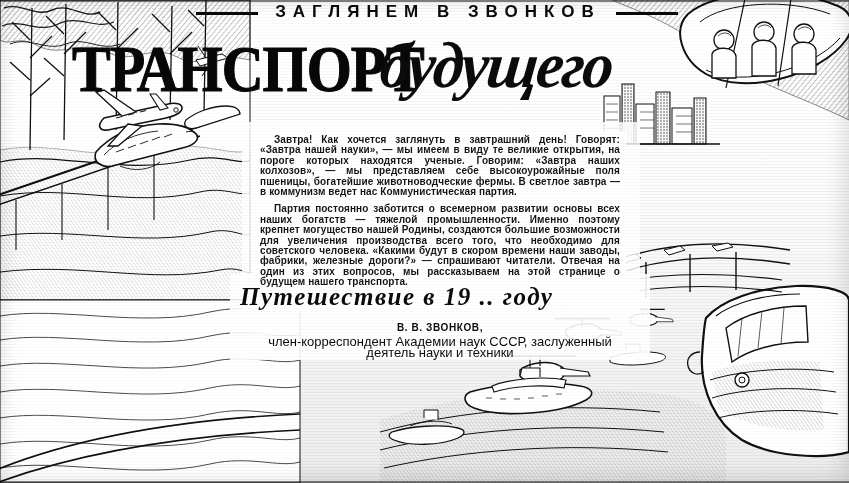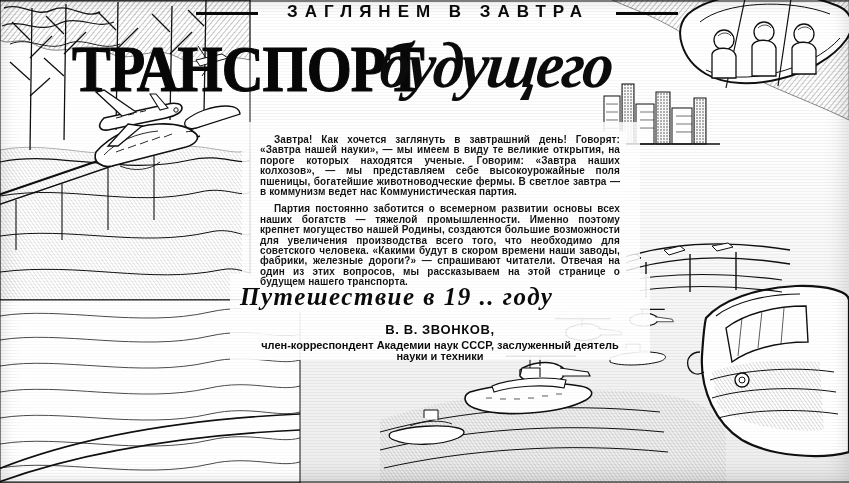--- a/index.html
+++ b/index.html
@@ -132,29 +132,29 @@
     position: absolute;
     top: 322px;
     left: 250px;
     width: 380px;
     text-align: center;
     color: #111;
   }
   .byline .name {
     font-family: "Liberation Sans", sans-serif;
     font-weight: bold;
-    font-size: 13px;
+    font-size: 10px;
     letter-spacing: 0.6px;
     display: block;
     margin-bottom: 3px;
   }
   .byline .title {
     font-family: "Liberation Sans", sans-serif;
-    font-weight: bold;
-    font-size: 11px;
+    font-weight: normal;
+    font-size: 13px;
     line-height: 11px;
     display: block;
   }
 
   
   .grain {
     position: absolute;
     inset: 0;
     pointer-events: none;
     opacity: 0.22;
@@ -448,21 +448,21 @@
       <rect x="230" y="274" width="420" height="86" fill="#ffffff" opacity="0.88"></rect>
 
       <g fill="#111" opacity="0.5">
         <rect x="0" y="0" width="849" height="2"></rect>
         <rect x="0" y="481" width="849" height="2"></rect>
       </g>
     </svg>
   </div>
 
   <div class="kicker-rule-l"></div>
-  <div class="kicker">ЗАГЛЯНЕМ В ЗАВТРА</div>
+  <div class="kicker">ЗАГЛЯНЕМ В ЗВОНКОВ</div>
   <div class="kicker-rule-r"></div>
 
   <div class="headline">
     <span class="word1">ТРАНСПОРТ</span>
     <span class="word2">будущего</span>
   </div>
 
   <div class="intro">
     <p class="lead">Завтра! Как хочется заглянуть в завтрашний день! Говорят: «Завтра нашей науки», — мы имеем в виду те великие открытия, на пороге которых находятся ученые. Говорим: «Завтра наших колхозов», — мы представляем себе высокоурожайные поля пшеницы, богатейшие животноводческие фермы. В светлое завтра — в коммунизм ведет нас Коммунистическая партия.</p>
     <p>Партия постоянно заботится о всемерном развитии основы всех наших богатств — тяжелой промышленности. Именно поэтому крепнет могущество нашей Родины, создаются большие возможности для увеличения производства всего того, что необходимо для советского человека. «Какими будут в скором времени наши заводы, фабрики, железные дороги?» — спрашивают читатели. Отвечая на один из этих вопросов, мы рассказываем на этой странице о будущем нашего транспорта.</p>

